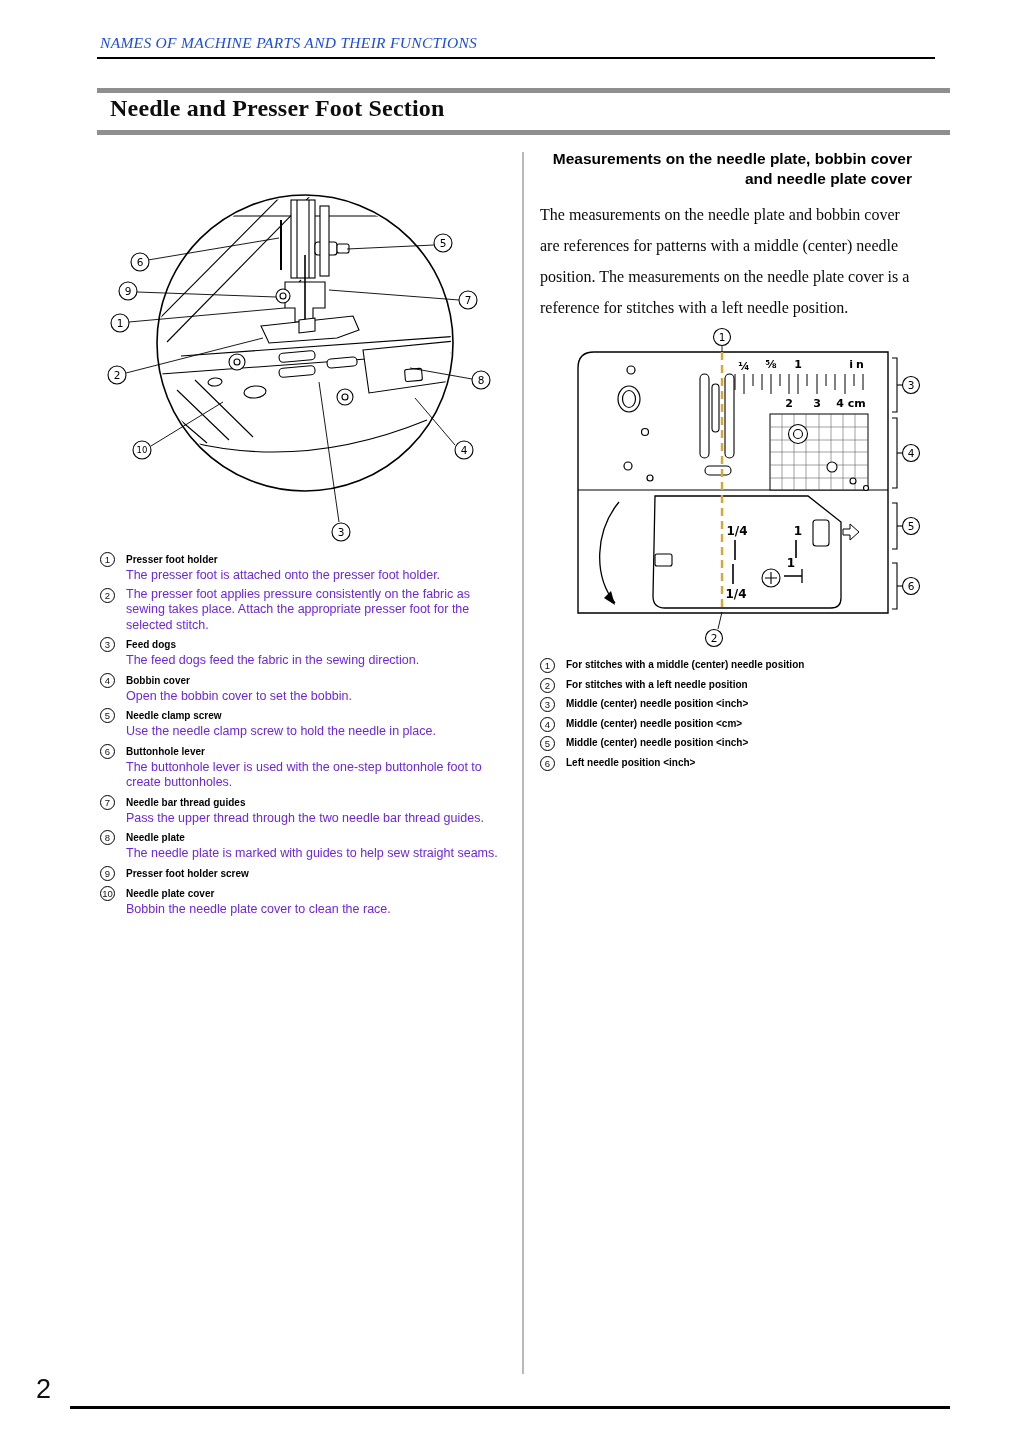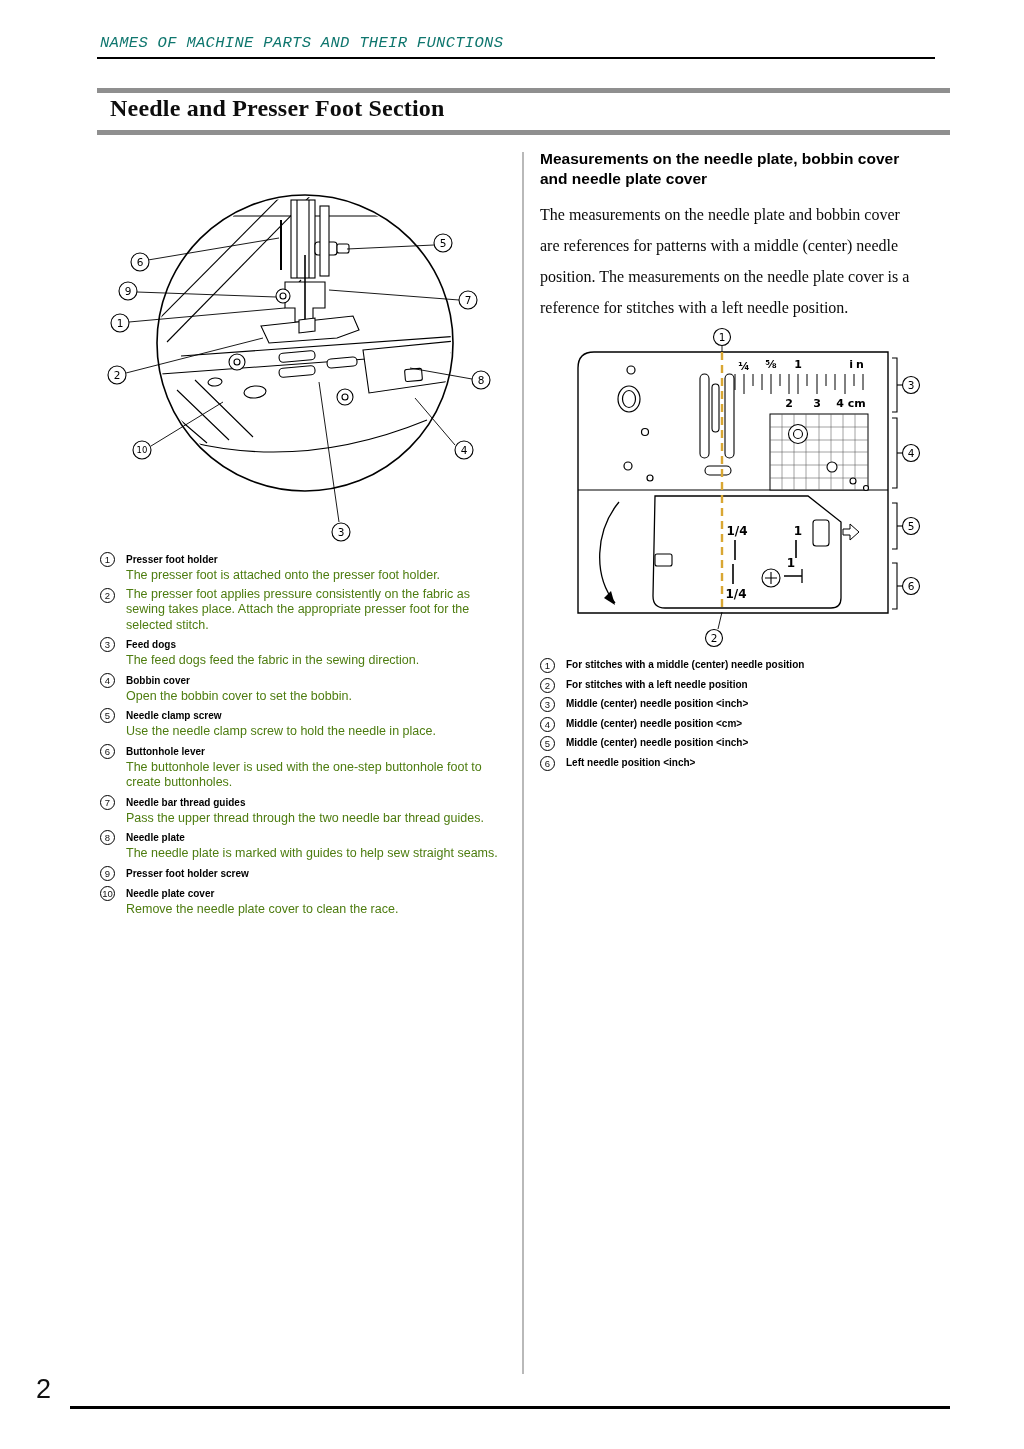--- a/index.html
+++ b/index.html
@@ -5,22 +5,22 @@
   * { margin:0; padding:0; box-sizing:border-box; }
   html,body { background:#ffffff; }
   body {
     width:1024px; height:1449px; position:relative; overflow:hidden;
     font-family:"Liberation Sans", sans-serif; color:#111;
   }
   .abs { position:absolute; }
 
   
   .running-head {
-    left:100px; top:34px; font-family:Liberation Mono, monospace;
-    font-style:italic; font-size:15.5px; letter-spacing:.3px; color:#0f766e;
+    left:100px; top:34px; font-family:Liberation Serif, serif;
+    font-style:italic; font-size:15.5px; letter-spacing:.3px; color:#1d4ed8;
   }
   .header-rule { left:97px; top:57px; width:838px; height:2px; background:#000; }
 
   
   .bar { left:97px; width:853px; height:5px; background:var(--rule-gray,#8f8f8f); }
   .bar.top { top:88px; } .bar.bottom { top:130px; }
   .section-title {
     left:110px; top:95px; font-family:"Liberation Serif", serif;
     font-weight:bold; font-size:24px; color:#0d0d0d; letter-spacing:.2px;
   }
@@ -33,26 +33,26 @@
 
   
   .parts { left:100px; top:551px; width:404px; }
   .part { position:relative; padding-left:26px; margin-bottom:3px; }
   .cnum {
     position:absolute; left:0; top:1px; width:15px; height:15px;
     border:1.2px solid #000; border-radius:50%; font-size:9.5px;
     line-height:14px; text-align:center; font-weight:normal; background:#fff;
   }
   .pname { font-size:10px; font-weight:bold; line-height:17px; color:#000; }
-  .pdesc { font-size:12.5px; line-height:15.5px; color:#4d7c0f; }
+  .pdesc { font-size:12.5px; line-height:15.5px; color:#6d28d9; }
 
   
   .meas-heading {
     left:540px; top:149px; width:372px; font-size:15.5px; font-weight:bold;
-    line-height:20px; color:#000;
+    line-height:20px; color:#000;text-align:right;
   }
   .meas-body {
     left:540px; top:199px; width:382px; font-family:"Liberation Serif", serif;
     font-size:16px; line-height:31px; color:#0a0a0a;
   }
   .right-diagram { left:555px; top:326px; }
 
   .legend { left:540px; top:657px; width:430px; }
   .legend-item { position:relative; padding-left:26px; margin-bottom:4.5px; }
   .legend-item .ltext { font-size:10px; font-weight:bold; line-height:15px; color:#000; }
@@ -204,21 +204,21 @@
       <div class="pname">Needle plate</div>
       <div class="pdesc">The needle plate is marked with guides to help sew straight seams.</div>
     </div>
     <div class="part">
       <span class="cnum">9</span>
       <div class="pname">Presser foot holder screw</div>
     </div>
     <div class="part">
       <span class="cnum">10</span>
       <div class="pname">Needle plate cover</div>
-      <div class="pdesc">Remove the needle plate cover to clean the race.</div>
+      <div class="pdesc">Bobbin the needle plate cover to clean the race.</div>
     </div>
   </div>
 
   <div class="abs meas-heading">Measurements on the needle plate, bobbin cover and needle plate cover</div>
   <div class="abs meas-body">The measurements on the needle plate and bobbin cover are references for patterns with a middle (center) needle position. The measurements on the needle plate cover is a reference for stitches with a left needle position.</div>
 
   <svg class="abs right-diagram" width="400" height="335" viewBox="0 0 400 335">
 
     <path d="M23,287 V42 Q23,26 39,26 H333 V287 z" fill="#fff" stroke="#000" stroke-width="1.4"></path>
     <path d="M23,164 H333" stroke="#000" stroke-width="1.1" fill="none"></path>

